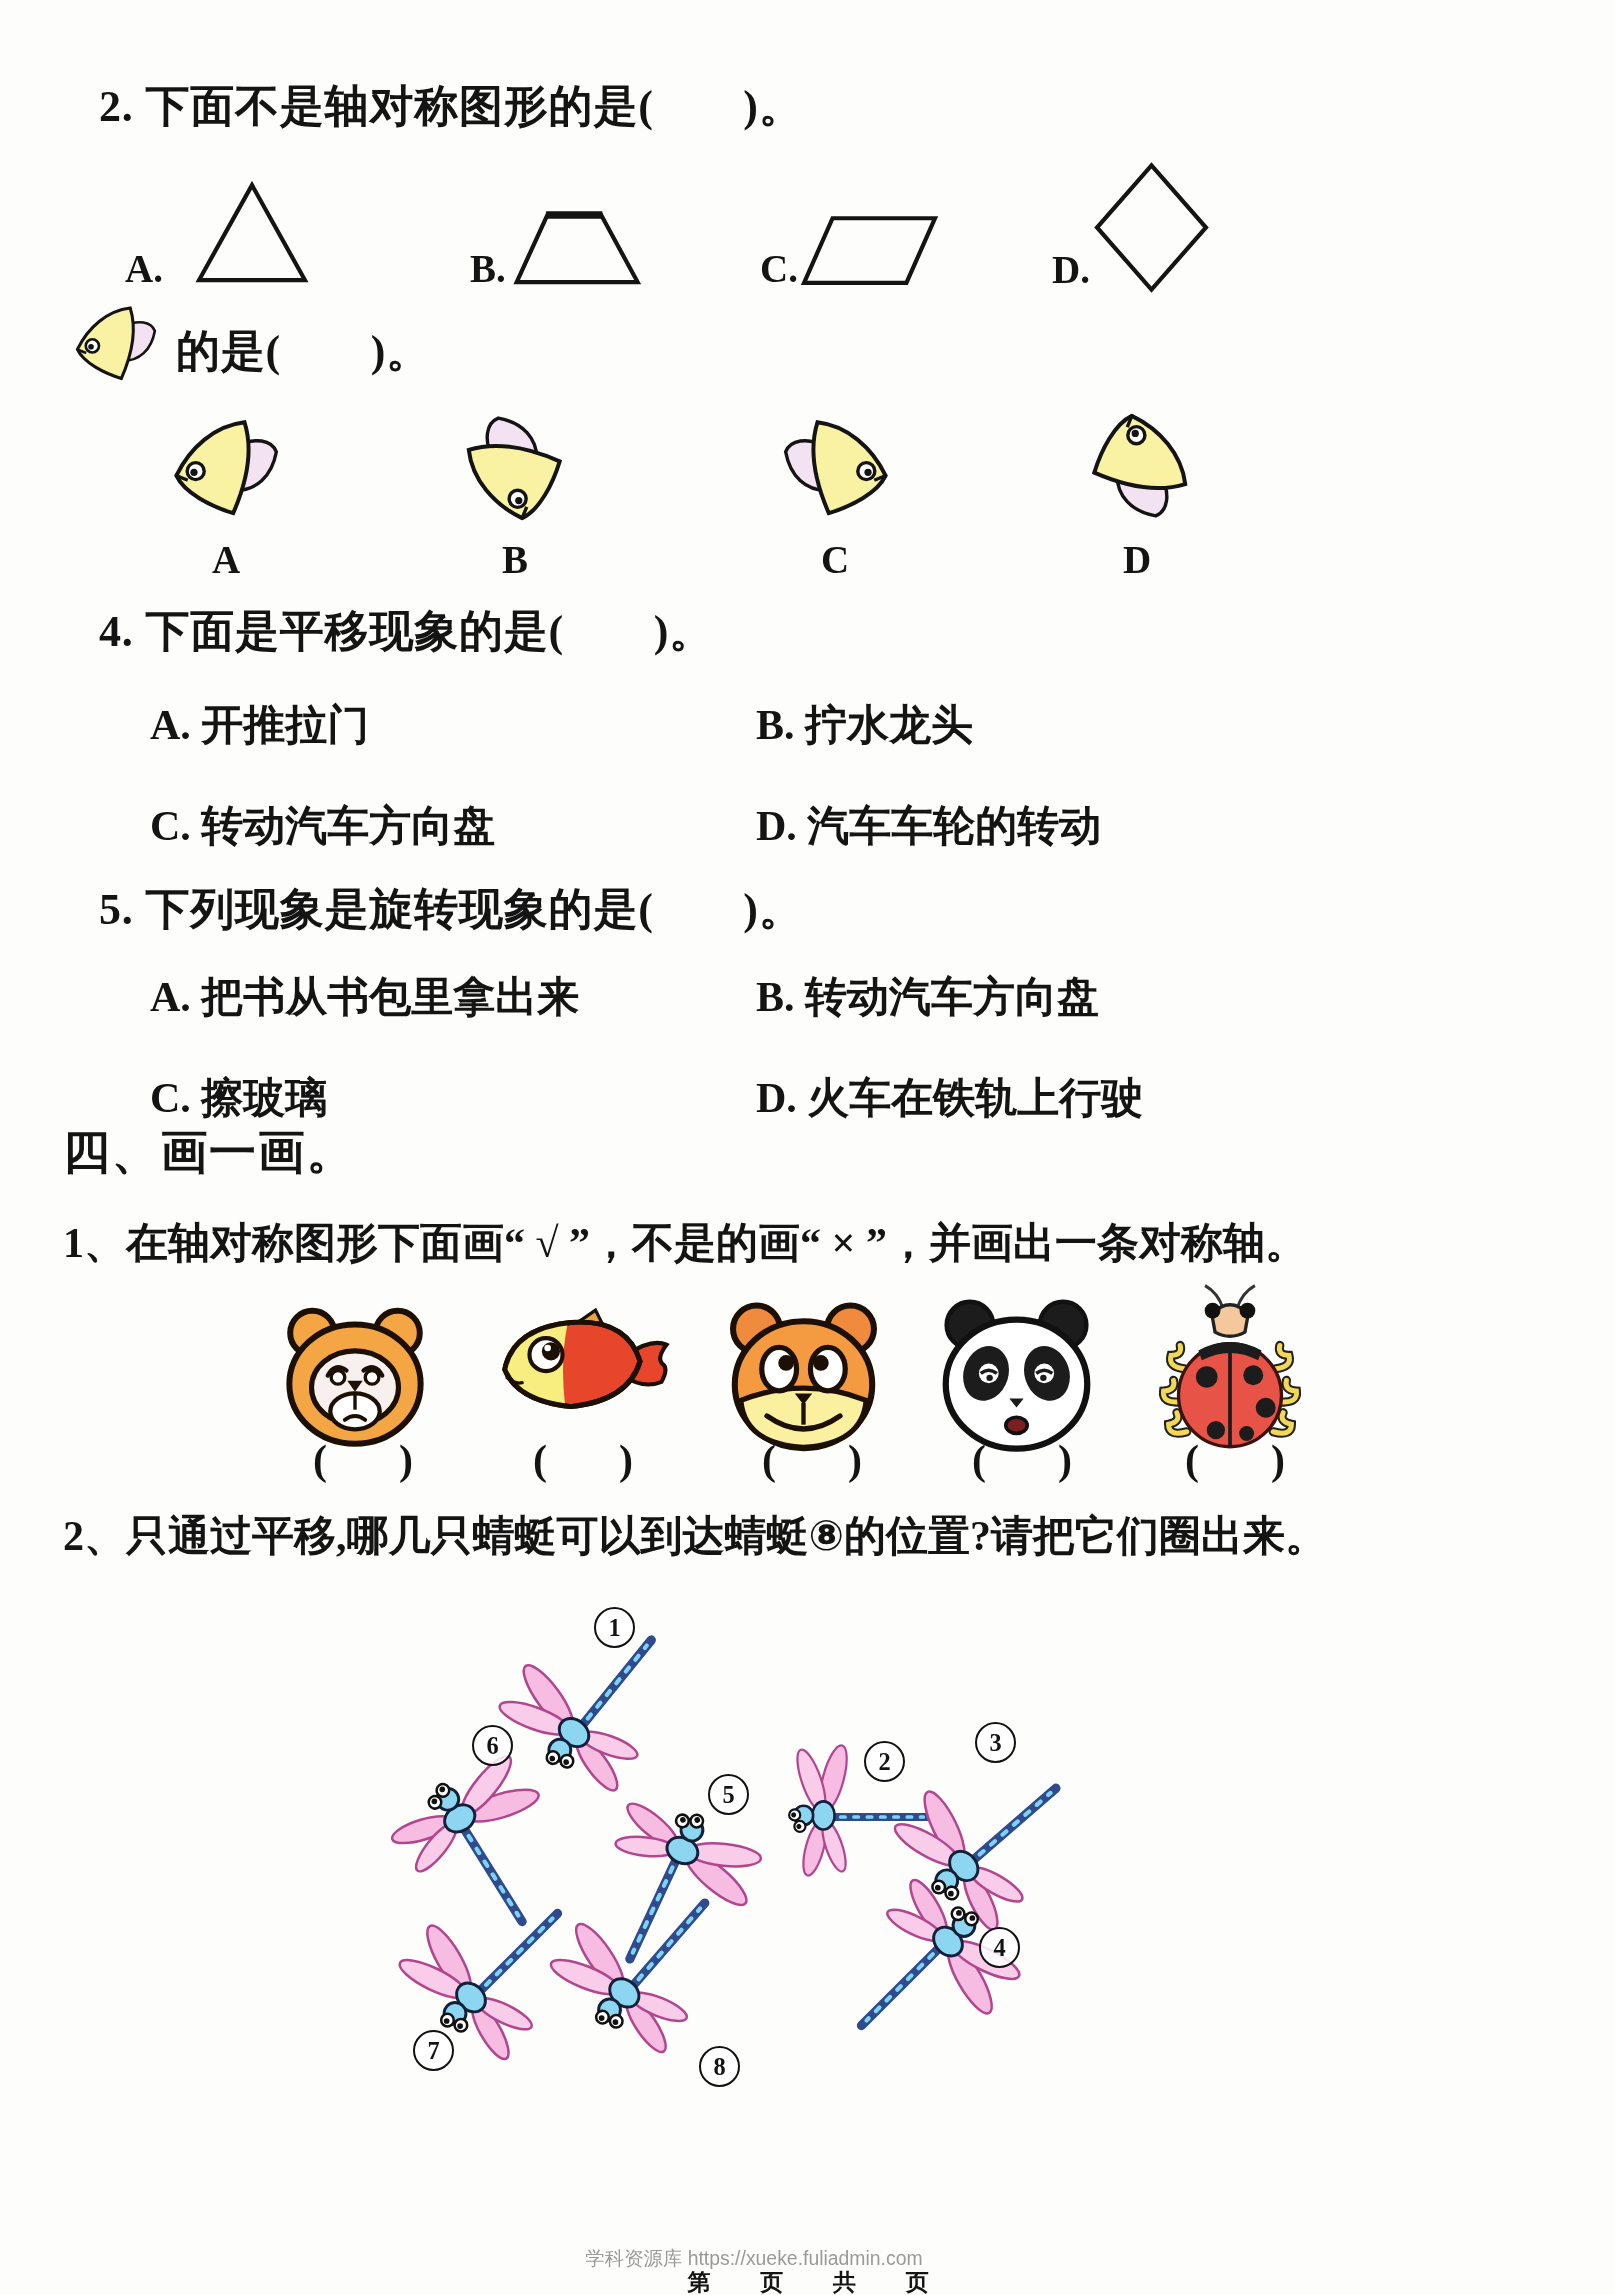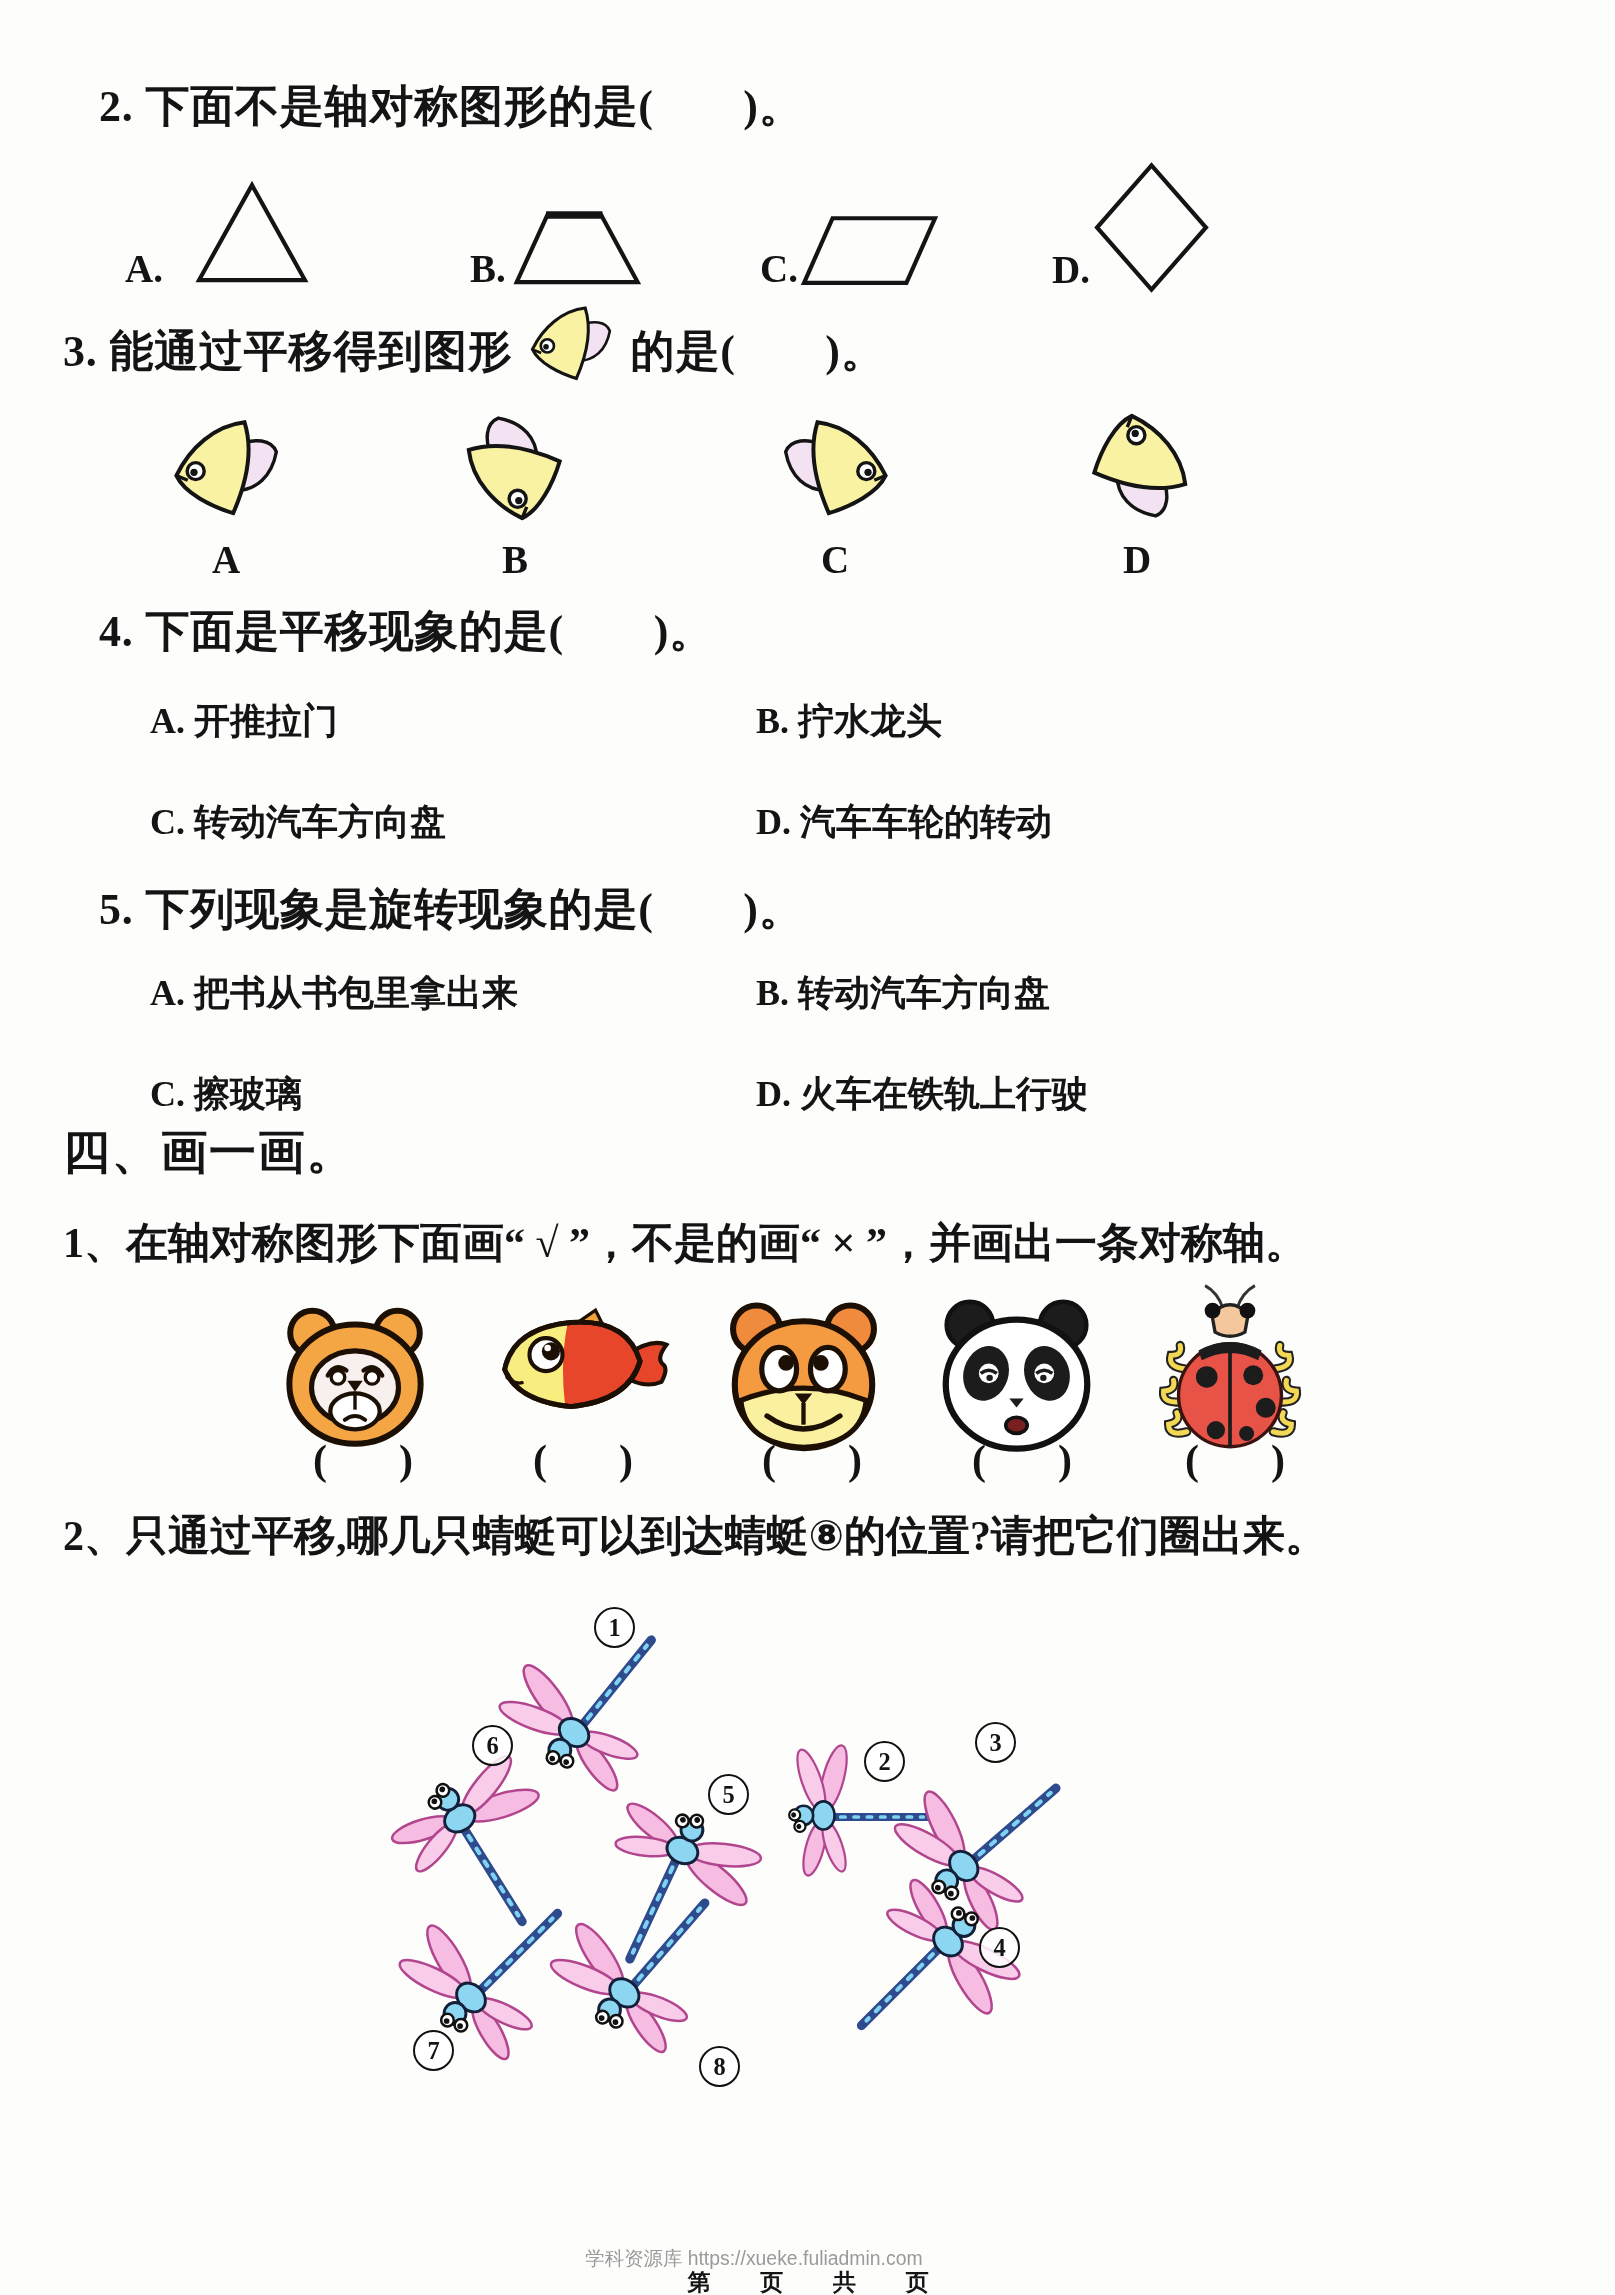--- a/index.html
+++ b/index.html
@@ -7,21 +7,21 @@
     --paper:#fdfdfc;
   }
   html,body{margin:0;padding:0;}
   body{
     width:1616px;height:2295px;position:relative;background:var(--paper);
     font-family:"Liberation Serif","DejaVu Serif","DejaVu Sans",serif;
     color:var(--c-ink);
   }
   .abs{position:absolute;}
   .qline{font-size:44px;font-weight:600;letter-spacing:0.8px;white-space:nowrap;}
-  .optline{font-size:36px;font-weight:600;white-space:nowrap;}
+  .optline{font-size:42px;font-weight:600;white-space:nowrap;}
   .shape-label{font-size:39px;font-weight:600;}
   .big-label{font-size:39px;font-weight:700;}
   .section-title{font-size:47px;font-weight:800;letter-spacing:1.7px;}
   .q3row{display:flex;align-items:center;gap:5px;}
   .bracket{font-size:42px;font-weight:700;display:flex;gap:72px;}
   .circ-num{
     position:absolute;width:37px;height:37px;border:2.9px solid #111;border-radius:50%;
     display:flex;align-items:center;justify-content:center;
     font-size:24.4px;font-weight:700;background:rgba(255,255,255,.85);
     font-family:"Liberation Serif",serif;
@@ -87,21 +87,20 @@
 <svg class="abs" style="left:799px;top:214px" width="141" height="74" viewBox="0 0 168 88">
   <polygon class="shape" points="40,5 162,5 128,82 6,82"></polygon>
 </svg>
 
 <div class="abs shape-label" style="left:1052px;top:247px">D.</div>
 <svg class="abs" style="left:1092px;top:160px" width="119" height="135" viewBox="0 0 142 160">
   <polygon class="shape" points="71,6 136,80 71,154 6,80"></polygon>
 </svg>
 
 <div class="abs q3row" style="left:63px;top:313px">
-  <span class="qline">3. 能通过平移得到图形</span>
   <svg width="108" height="88" viewBox="0 0 110 100" style="margin-top:-11.8px">
       <use href="#angelfish-art"></use>
     </svg>
   <span class="qline">的是(　　)。</span>
 </div>
 
 <div class="abs fishopt" style="left:165px;top:411px;width:125px;height:118px">
   <svg viewBox="0 0 110 100">
       <use href="#angelfish-art"></use>
     </svg>

